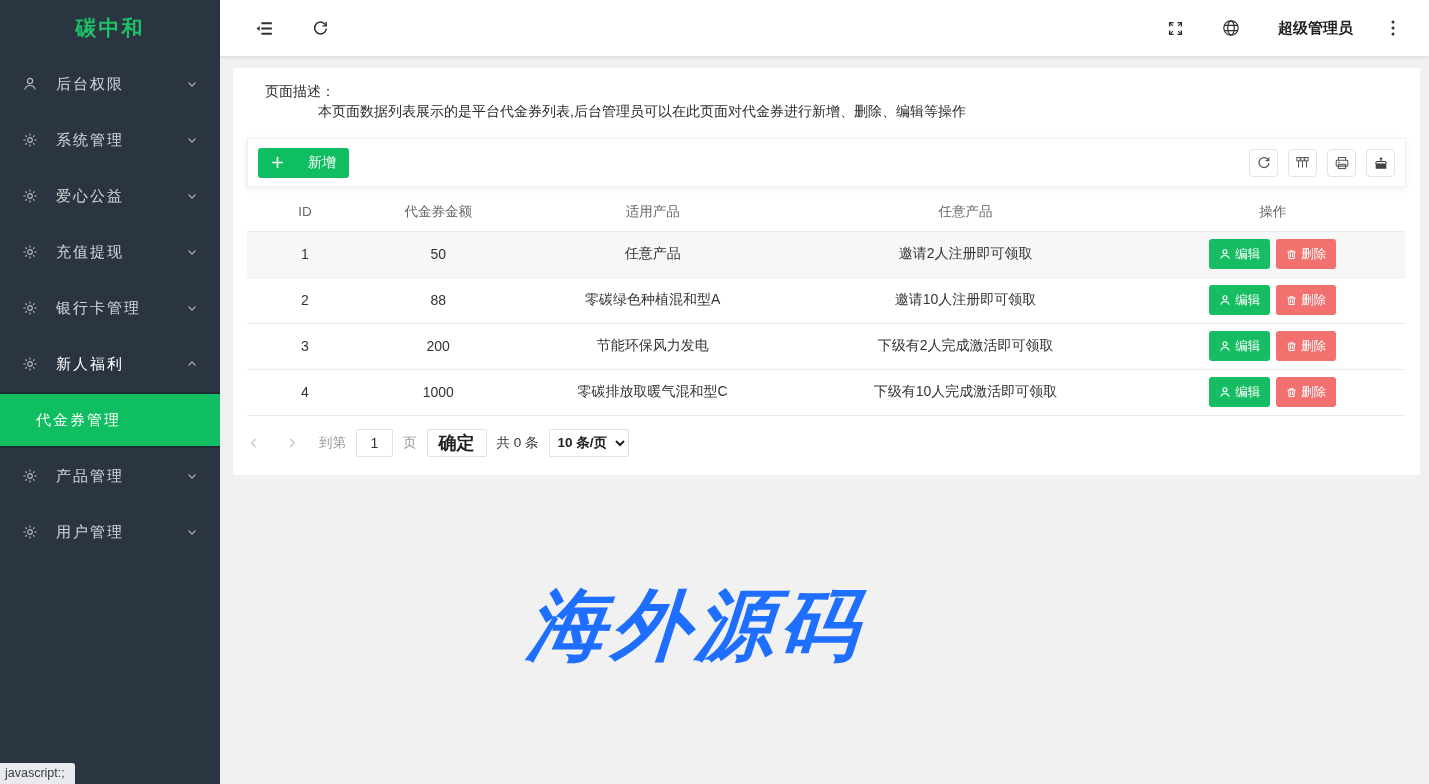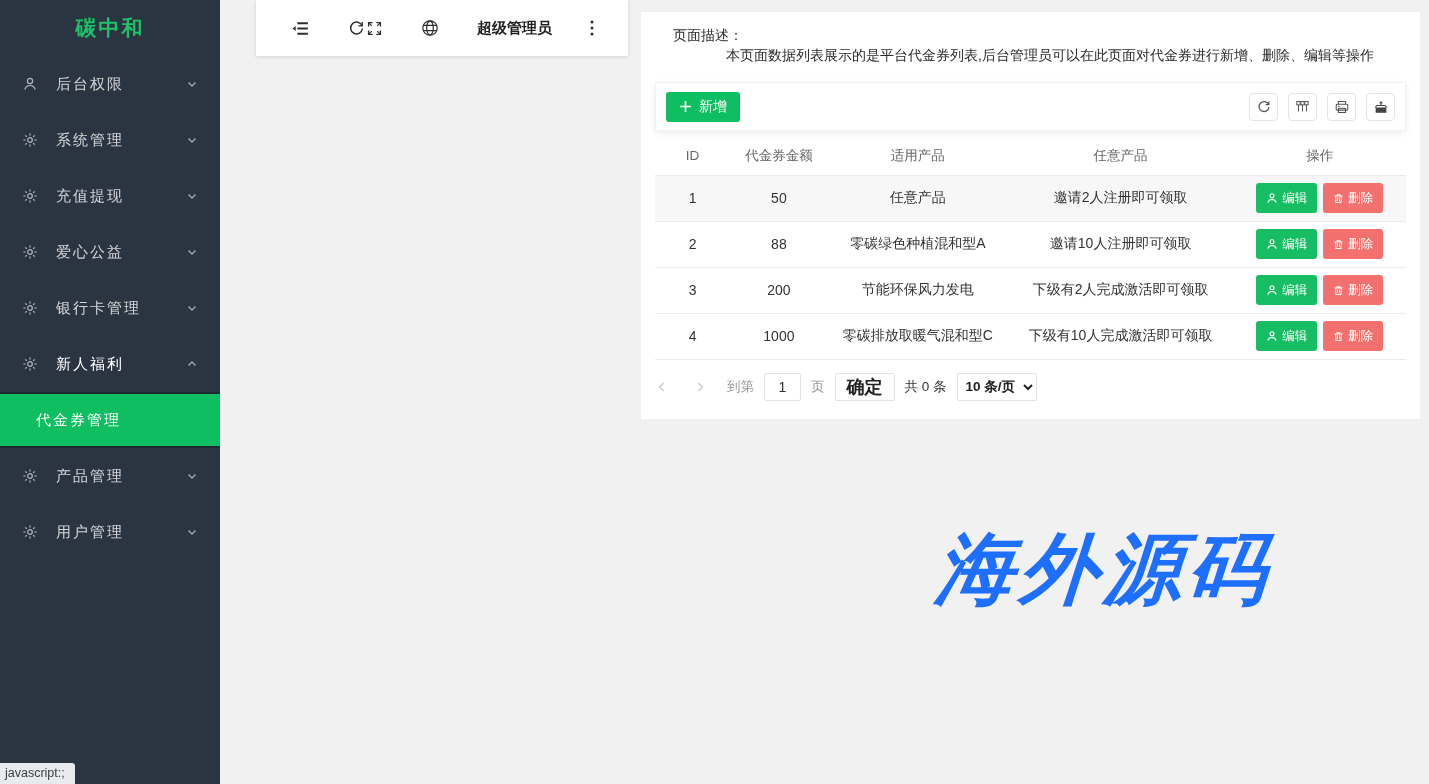--- a/index.html
+++ b/index.html
@@ -16,37 +16,37 @@
   .side-item .s-icon { width:16px; height:16px; display:inline-flex; color:rgba(255,255,255,.65); }
   .side-item .s-label { margin-left:18px; }
   .side-item .chev { margin-left:auto; color:rgba(255,255,255,.55); display:inline-flex; }
   .side-item.active-parent { color:#fff; }
   .chev.up svg { transform:rotate(180deg); }
   .submenu { background:#1f2933; padding:2px 0; }
   .submenu-item { height:52px; display:flex; align-items:center; padding-left:36px;
                   background:#0ebe60; color:#fff; font-size:15px; letter-spacing:2px; cursor:pointer; }
 
   
-  .main { flex:1; display:flex; flex-direction:row; min-width:0;padding-left:36px; }
+  .main { flex:1; display:flex; flex-direction:column; min-width:0; }
   .topbar { height:56px; background:#fff; box-shadow:0 1px 4px rgba(0,0,0,.12);
             display:flex; align-items:center; padding:0 34px; position:relative; z-index:5; color:#333; }
   .tb-left { display:flex; align-items:center; gap:36px; }
   .tb-right { margin-left:auto; display:flex; align-items:center; gap:38px; }
   .tb-icon { display:inline-flex; align-items:center; justify-content:center; cursor:pointer; color:#2f2f2f; }
   .tb-user { font-size:15px; font-weight:600; color:#1f1f1f; cursor:pointer; }
 
   .content { flex:1; position:relative; background:#f1f1f1; overflow:hidden; }
   .panel { background:#fff; margin:12px 9px 0 13px; padding-bottom:2px; }
 
   .desc { padding:13px 20px 4px 32px; font-size:14px; color:#2b2b2b; line-height:20px; }
   .desc-line2 { margin-left:53px; margin-top:0; }
 
   .card { margin:13px 14px 0; border:1px solid #f0f0f0; box-shadow:0 2px 7px rgba(0,0,0,.07);
           height:49px; display:flex; align-items:center; padding:0 10px; background:#fff; }
-  .btn-add { display:inline-flex; align-items:center; gap:7px; background:#0ebe60; color:#fff;
+  .btn-add { display:inline-flex; align-items:center; gap:24px; background:#0ebe60; color:#fff;
              border:none; border-radius:3px; height:30px; padding:0 13px; font-size:14px; cursor:pointer;
              font-family:inherit; }
   .card-icons { margin-left:auto; display:flex; gap:10px; }
   .ic-btn { width:29px; height:28px; border:1px solid #e4e4e4; border-radius:4px; background:#fff;
             display:inline-flex; align-items:center; justify-content:center; color:#555; cursor:pointer; }
 
   .table-wrap { padding:6px 14px 0; }
   table { width:100%; border-collapse:collapse; table-layout:fixed; }
   th { height:38px; font-weight:400; color:#666; font-size:13.5px; text-align:center; }
   td { height:45px; border-top:1px solid #ececec; font-size:14px; color:#333; text-align:center; }
@@ -112,36 +112,36 @@
     </span>
   </div>
 
   <div class="side-item">
     <span class="s-icon">
       <svg viewBox="0 0 16 16" width="16" height="16" fill="none" stroke="currentColor" stroke-width="1.2">
           <circle cx="8" cy="8" r="2.3"></circle>
           <path d="M8 1.4v2.2M8 12.4v2.2M1.4 8h2.2M12.4 8h2.2M3.3 3.3l1.5 1.5M11.2 11.2l1.5 1.5M12.7 3.3l-1.5 1.5M4.8 11.2l-1.5 1.5"></path>
         </svg>
     </span>
+    <span class="s-label">爱心公益</span>
+    <span class="chev">
+      <svg viewBox="0 0 12 12" width="12" height="12" fill="none" stroke="currentColor" stroke-width="1.4">
+          <path d="M2.5 4.5L6 8l3.5-3.5"></path>
+        </svg>
+    </span>
+  </div>
+
+  <div class="side-item">
+    <span class="s-icon">
+      <svg viewBox="0 0 16 16" width="16" height="16" fill="none" stroke="currentColor" stroke-width="1.2">
+          <circle cx="8" cy="8" r="2.3"></circle>
+          <path d="M8 1.4v2.2M8 12.4v2.2M1.4 8h2.2M12.4 8h2.2M3.3 3.3l1.5 1.5M11.2 11.2l1.5 1.5M12.7 3.3l-1.5 1.5M4.8 11.2l-1.5 1.5"></path>
+        </svg>
+    </span>
     <span class="s-label">充值提现</span>
-    <span class="chev">
-      <svg viewBox="0 0 12 12" width="12" height="12" fill="none" stroke="currentColor" stroke-width="1.4">
-          <path d="M2.5 4.5L6 8l3.5-3.5"></path>
-        </svg>
-    </span>
-  </div>
-
-  <div class="side-item">
-    <span class="s-icon">
-      <svg viewBox="0 0 16 16" width="16" height="16" fill="none" stroke="currentColor" stroke-width="1.2">
-          <circle cx="8" cy="8" r="2.3"></circle>
-          <path d="M8 1.4v2.2M8 12.4v2.2M1.4 8h2.2M12.4 8h2.2M3.3 3.3l1.5 1.5M11.2 11.2l1.5 1.5M12.7 3.3l-1.5 1.5M4.8 11.2l-1.5 1.5"></path>
-        </svg>
-    </span>
-    <span class="s-label">爱心公益</span>
     <span class="chev">
       <svg viewBox="0 0 12 12" width="12" height="12" fill="none" stroke="currentColor" stroke-width="1.4">
           <path d="M2.5 4.5L6 8l3.5-3.5"></path>
         </svg>
     </span>
   </div>
 
   <div class="side-item">
     <span class="s-icon">
       <svg viewBox="0 0 16 16" width="16" height="16" fill="none" stroke="currentColor" stroke-width="1.2">

